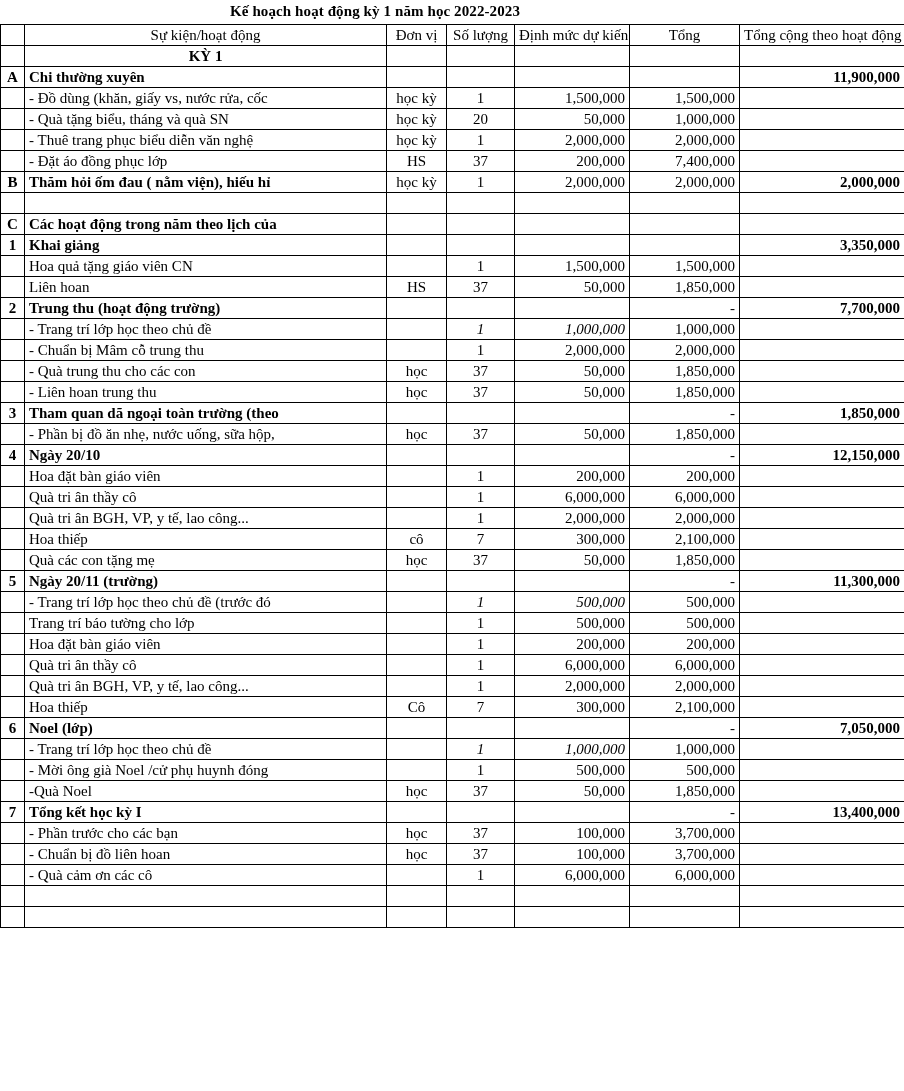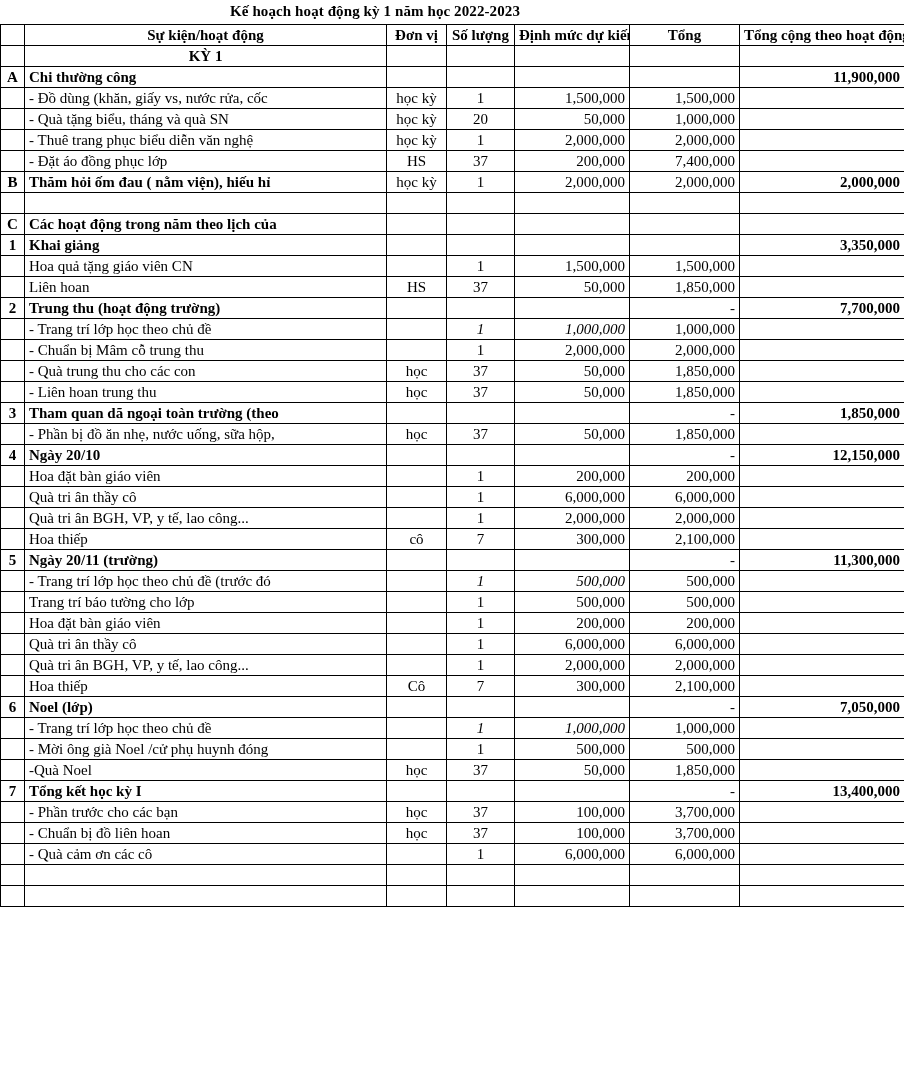--- a/index.html
+++ b/index.html
@@ -47,21 +47,21 @@
   col.c-code  { width: 24px; }
   col.c-name  { width: 362px; }
   col.c-unit  { width: 60px; }
   col.c-qty   { width: 68px; }
   col.c-rate  { width: 115px; }
   col.c-total { width: 110px; }
   col.c-grand { width: 165px; }
 
   .hdr td {
     text-align: center;
-    font-weight: bold;
+    font-weight: normal;
     vertical-align: middle;
     height: 48px;
     white-space: normal;
     line-height: 1.12;
   }
 
   .c { text-align: center; }
   .r { text-align: right; }
   .l { text-align: left; }
   .b { font-weight: bold; }
@@ -101,21 +101,21 @@
           <td class="code"></td>
           <td class="indent b c">KỲ 1</td>
           <td class="c"></td>
           <td class="c"></td>
           <td class="r"></td>
           <td class="r"></td>
           <td class="r b"></td>
         </tr>
         <tr>
           <td class="code">A</td>
-          <td class="l indent b">Chi thường công</td>
+          <td class="l indent b">Chi thường xuyên</td>
           <td class="c"></td>
           <td class="c"></td>
           <td class="r"></td>
           <td class="r"></td>
           <td class="r b">11,900,000</td>
         </tr>
         <tr>
           <td class="code"></td>
           <td class="l indent">- Đồ dùng (khăn, giấy vs, nước rửa, cốc</td>
           <td class="c">học kỳ</td>
@@ -307,20 +307,29 @@
         <tr>
           <td class="code"></td>
           <td class="l indent">Hoa thiếp</td>
           <td class="c">cô</td>
           <td class="c">7</td>
           <td class="r">300,000</td>
           <td class="r">2,100,000</td>
           <td class="r b"></td>
         </tr>
         <tr>
+          <td class="code"></td>
+          <td class="l indent">Quà các con tặng mẹ</td>
+          <td class="c">học</td>
+          <td class="c">37</td>
+          <td class="r">50,000</td>
+          <td class="r">1,850,000</td>
+          <td class="r b"></td>
+        </tr>
+        <tr>
           <td class="code">5</td>
           <td class="l indent b">Ngày 20/11 (trường)</td>
           <td class="c"></td>
           <td class="c"></td>
           <td class="r"></td>
           <td class="r">-</td>
           <td class="r b">11,300,000</td>
         </tr>
         <tr>
           <td class="code"></td>

